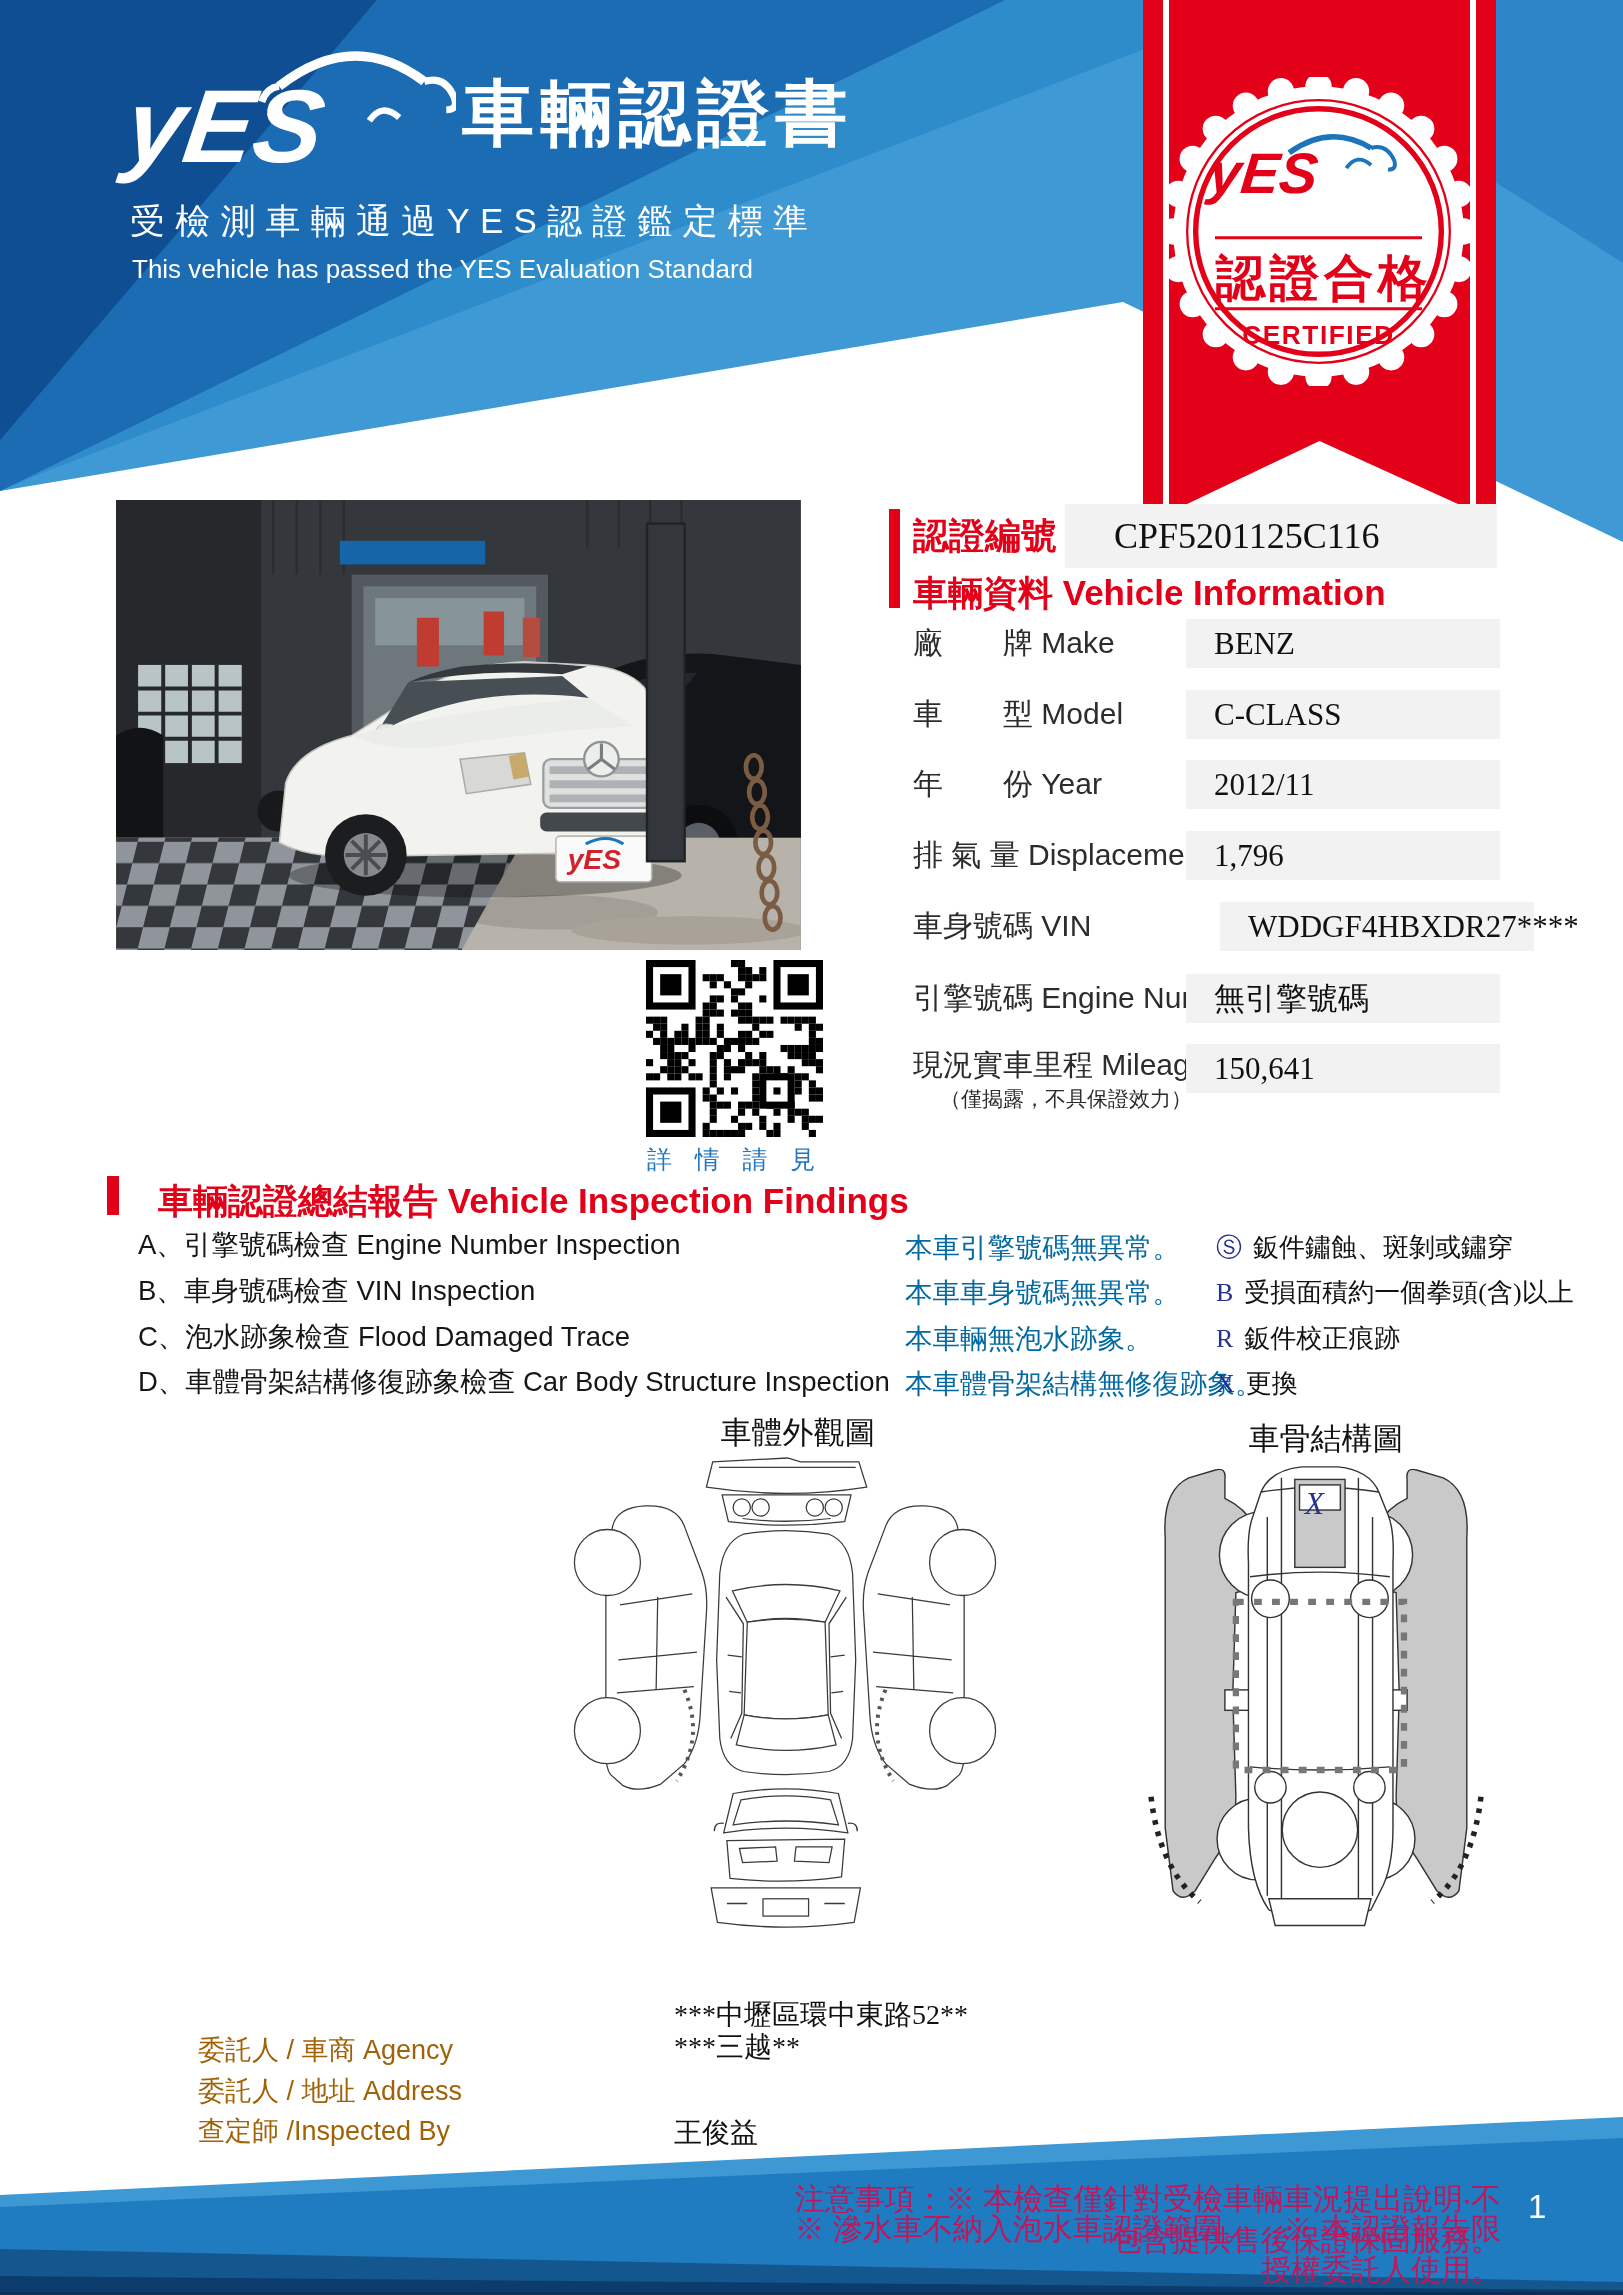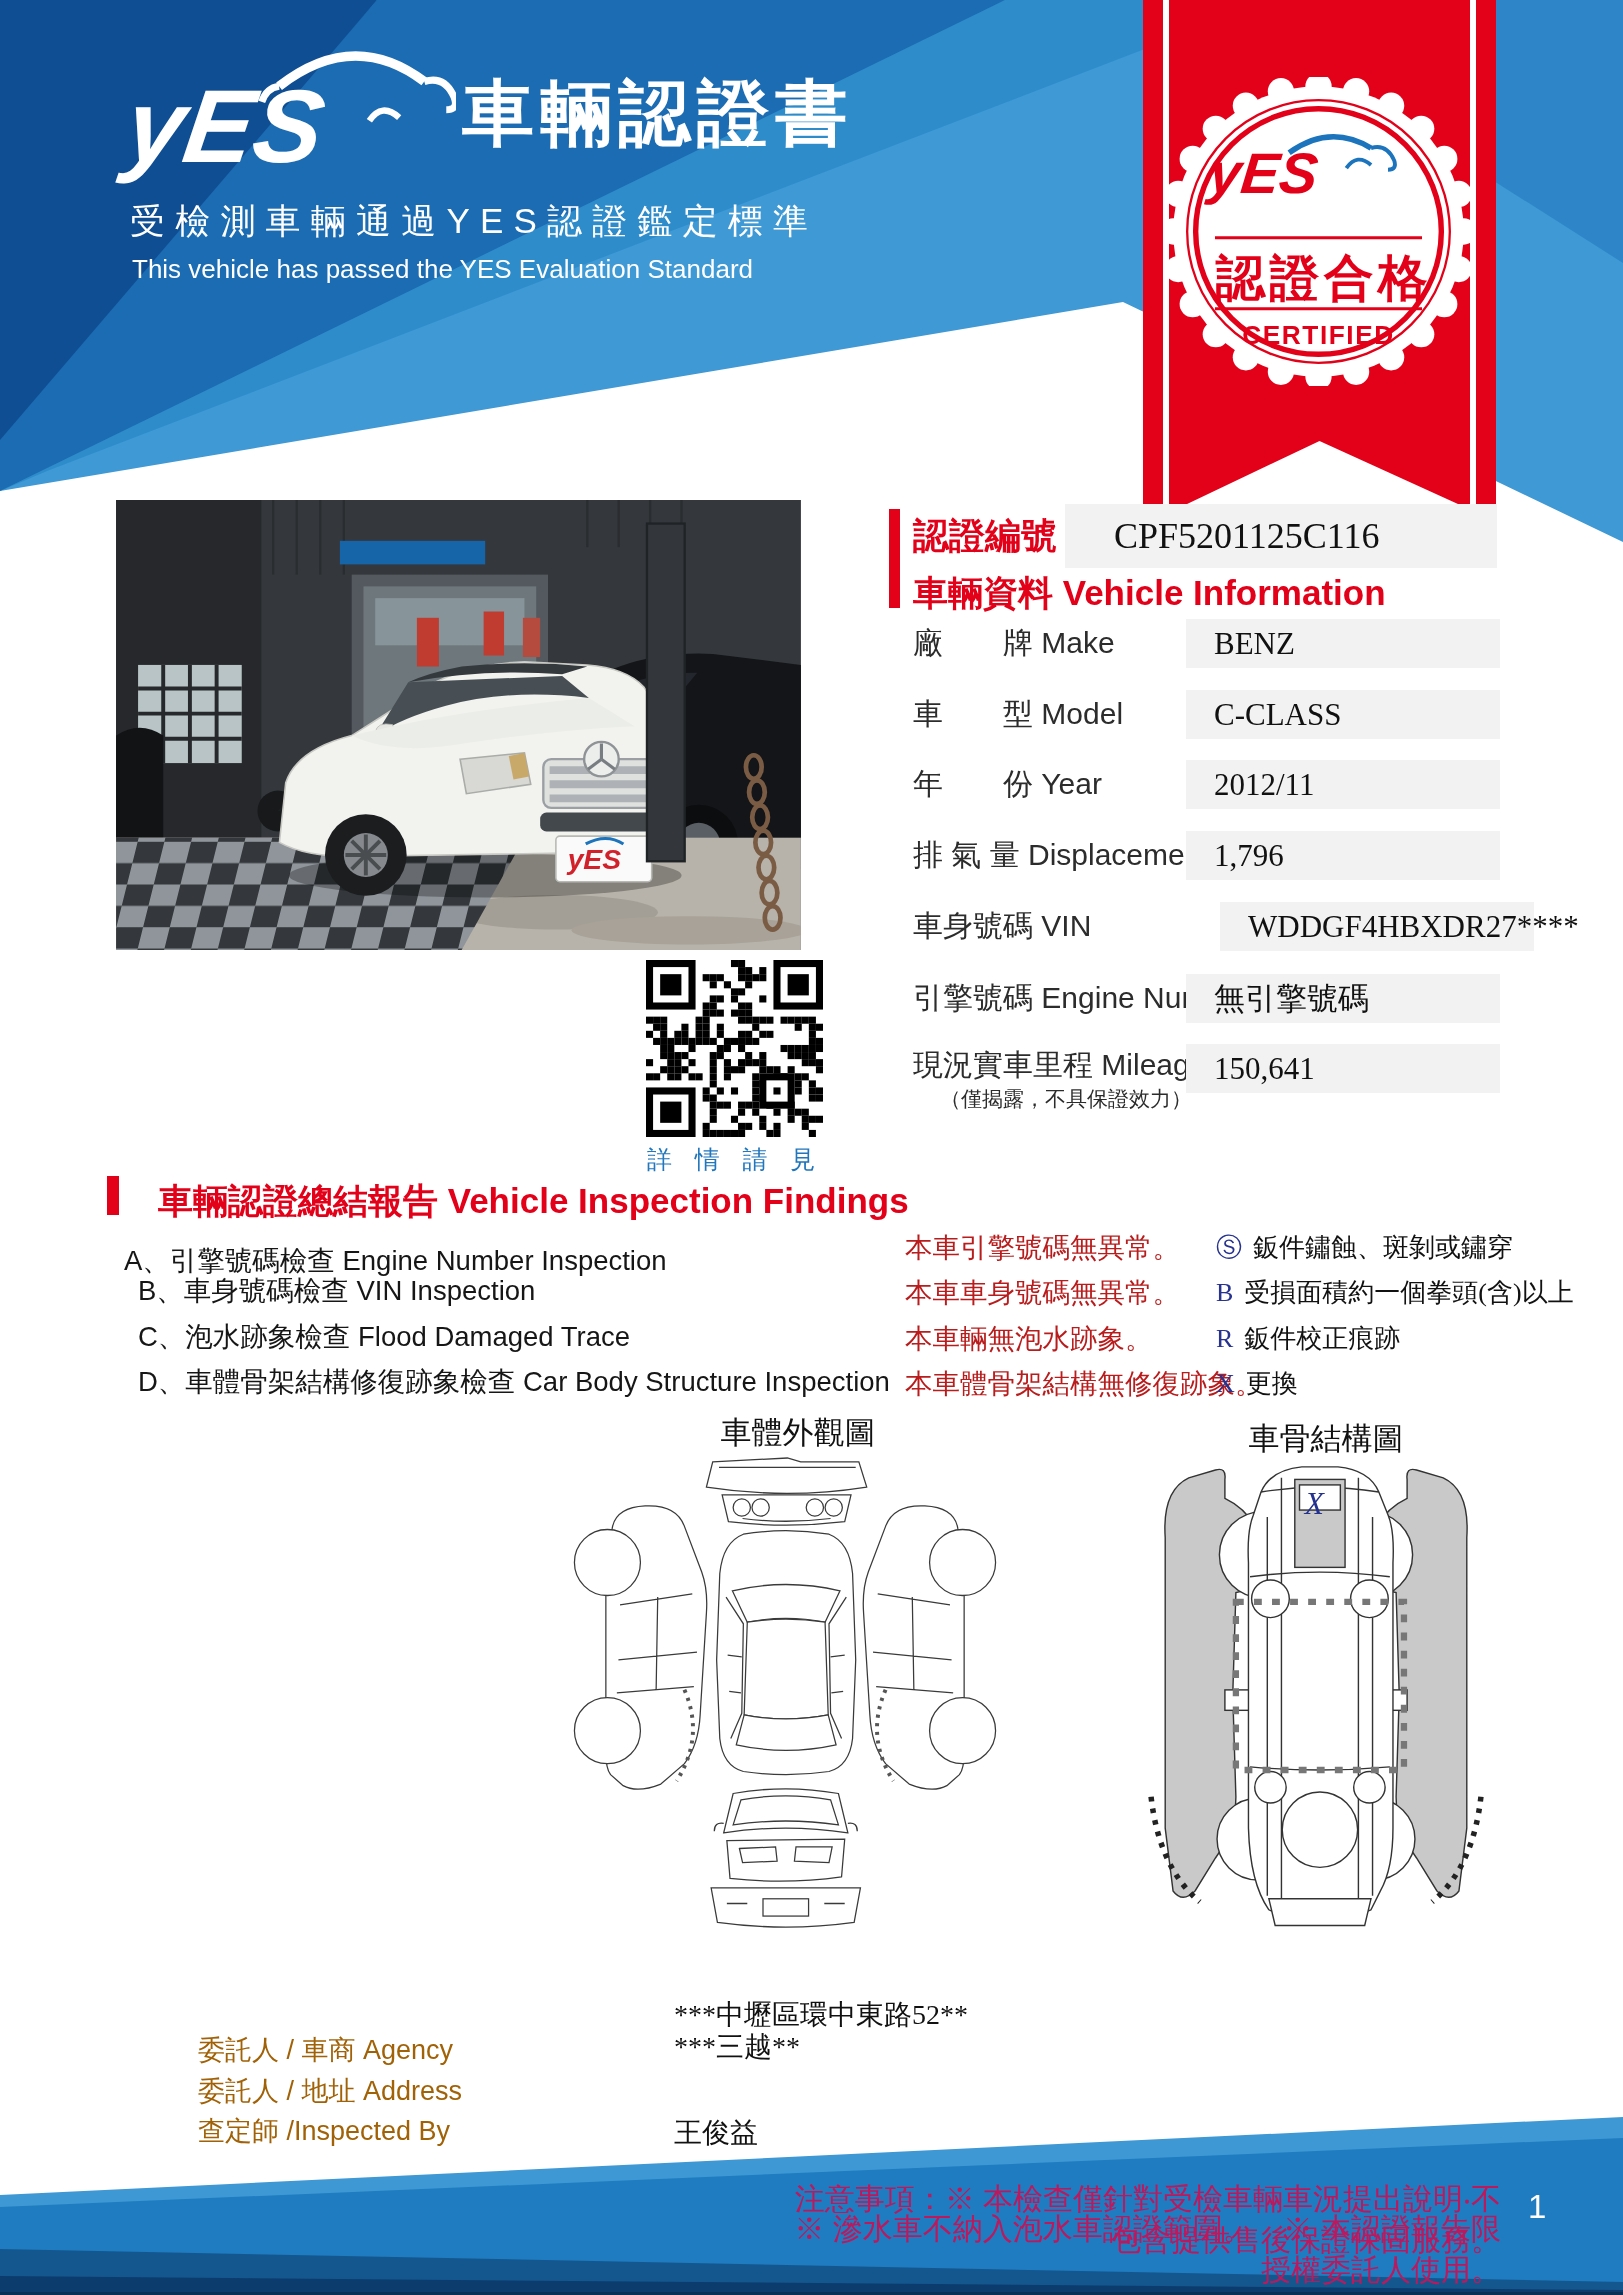--- a/index.html
+++ b/index.html
@@ -27,21 +27,21 @@
   .redbar{background:#E30019;}
   .red-title{color:#E30019;font-weight:bold;}
   .serif{font-family:"Liberation Serif","DejaVu Serif",serif;}
   .valbox{background:#F2F2F2;}
   .vlabel{font-size:30px;color:#2c2c2c;}
   .vvalue{font-size:31px;color:#111;}
   .row-label{display:flex;align-items:center;height:49px;}
   .row-box{display:flex;align-items:center;height:49px;padding-left:28px;box-sizing:border-box;}
   
   .finding-item{font-size:27.5px;color:#161616;}
-  .result-line{font-size:27.5px;color:#b91c1c;}
+  .result-line{font-size:27.5px;color:#0369a1;}
   .legend-line{font-size:26px;color:#111;}
   .legend-sym{color:#27338E;margin-right:11px;font-family:"Liberation Serif",serif;}
   
   .dgm-title{font-family:"Liberation Serif","DejaVu Serif",serif;font-size:31px;color:#111;
     width:314px;text-align:center;}
   
   .ag-label{font-size:27px;color:#a16207;}
   .ag-value{font-size:28px;color:#111;}
   
   #footer{left:0;top:2113px;width:1623px;height:183px;}
@@ -503,21 +503,21 @@
   <div class="abs valbox row-box" style="left:1186px;top:1044px;width:314px;">
     <span class="serif vvalue">150,641</span>
     </div>
 
   <div class="abs redbar" style="left:107px;top:1176px;width:11.8px;height:39px;"></div>
   <div class="abs red-title" style="left:130px;top:1178px;font-size:35px;margin-left:28px;">
     <span>車輛認證總結報告</span>
     <span>Vehicle Inspection Findings</span>
   </div>
 
-  <div class="abs finding-item" style="left:124px;top:1227px;margin-top:16px;">A、引擎號碼檢查 Engine Number Inspection</div>
+  <div class="abs finding-item" style="left:138px;top:1227px;">A、引擎號碼檢查 Engine Number Inspection</div>
   <div class="abs finding-item" style="left:138px;top:1273px;">B、車身號碼檢查 VIN Inspection</div>
   <div class="abs finding-item" style="left:138px;top:1319px;">C、泡水跡象檢查 Flood Damaged Trace</div>
   <div class="abs finding-item" style="left:138px;top:1364px;">D、車體骨架結構修復跡象檢查 Car Body Structure Inspection</div>
 
   <div class="abs result-line serif" style="left:905px;top:1230px;">本車引擎號碼無異常。</div>
   <div class="abs result-line serif" style="left:905px;top:1275px;">本車車身號碼無異常。</div>
   <div class="abs result-line serif" style="left:905px;top:1321px;">本車輛無泡水跡象。</div>
   <div class="abs result-line serif" style="left:905px;top:1366px;">本車體骨架結構無修復跡象。</div>
 
   <div class="abs legend-line serif" style="left:1216px;top:1230px;">

